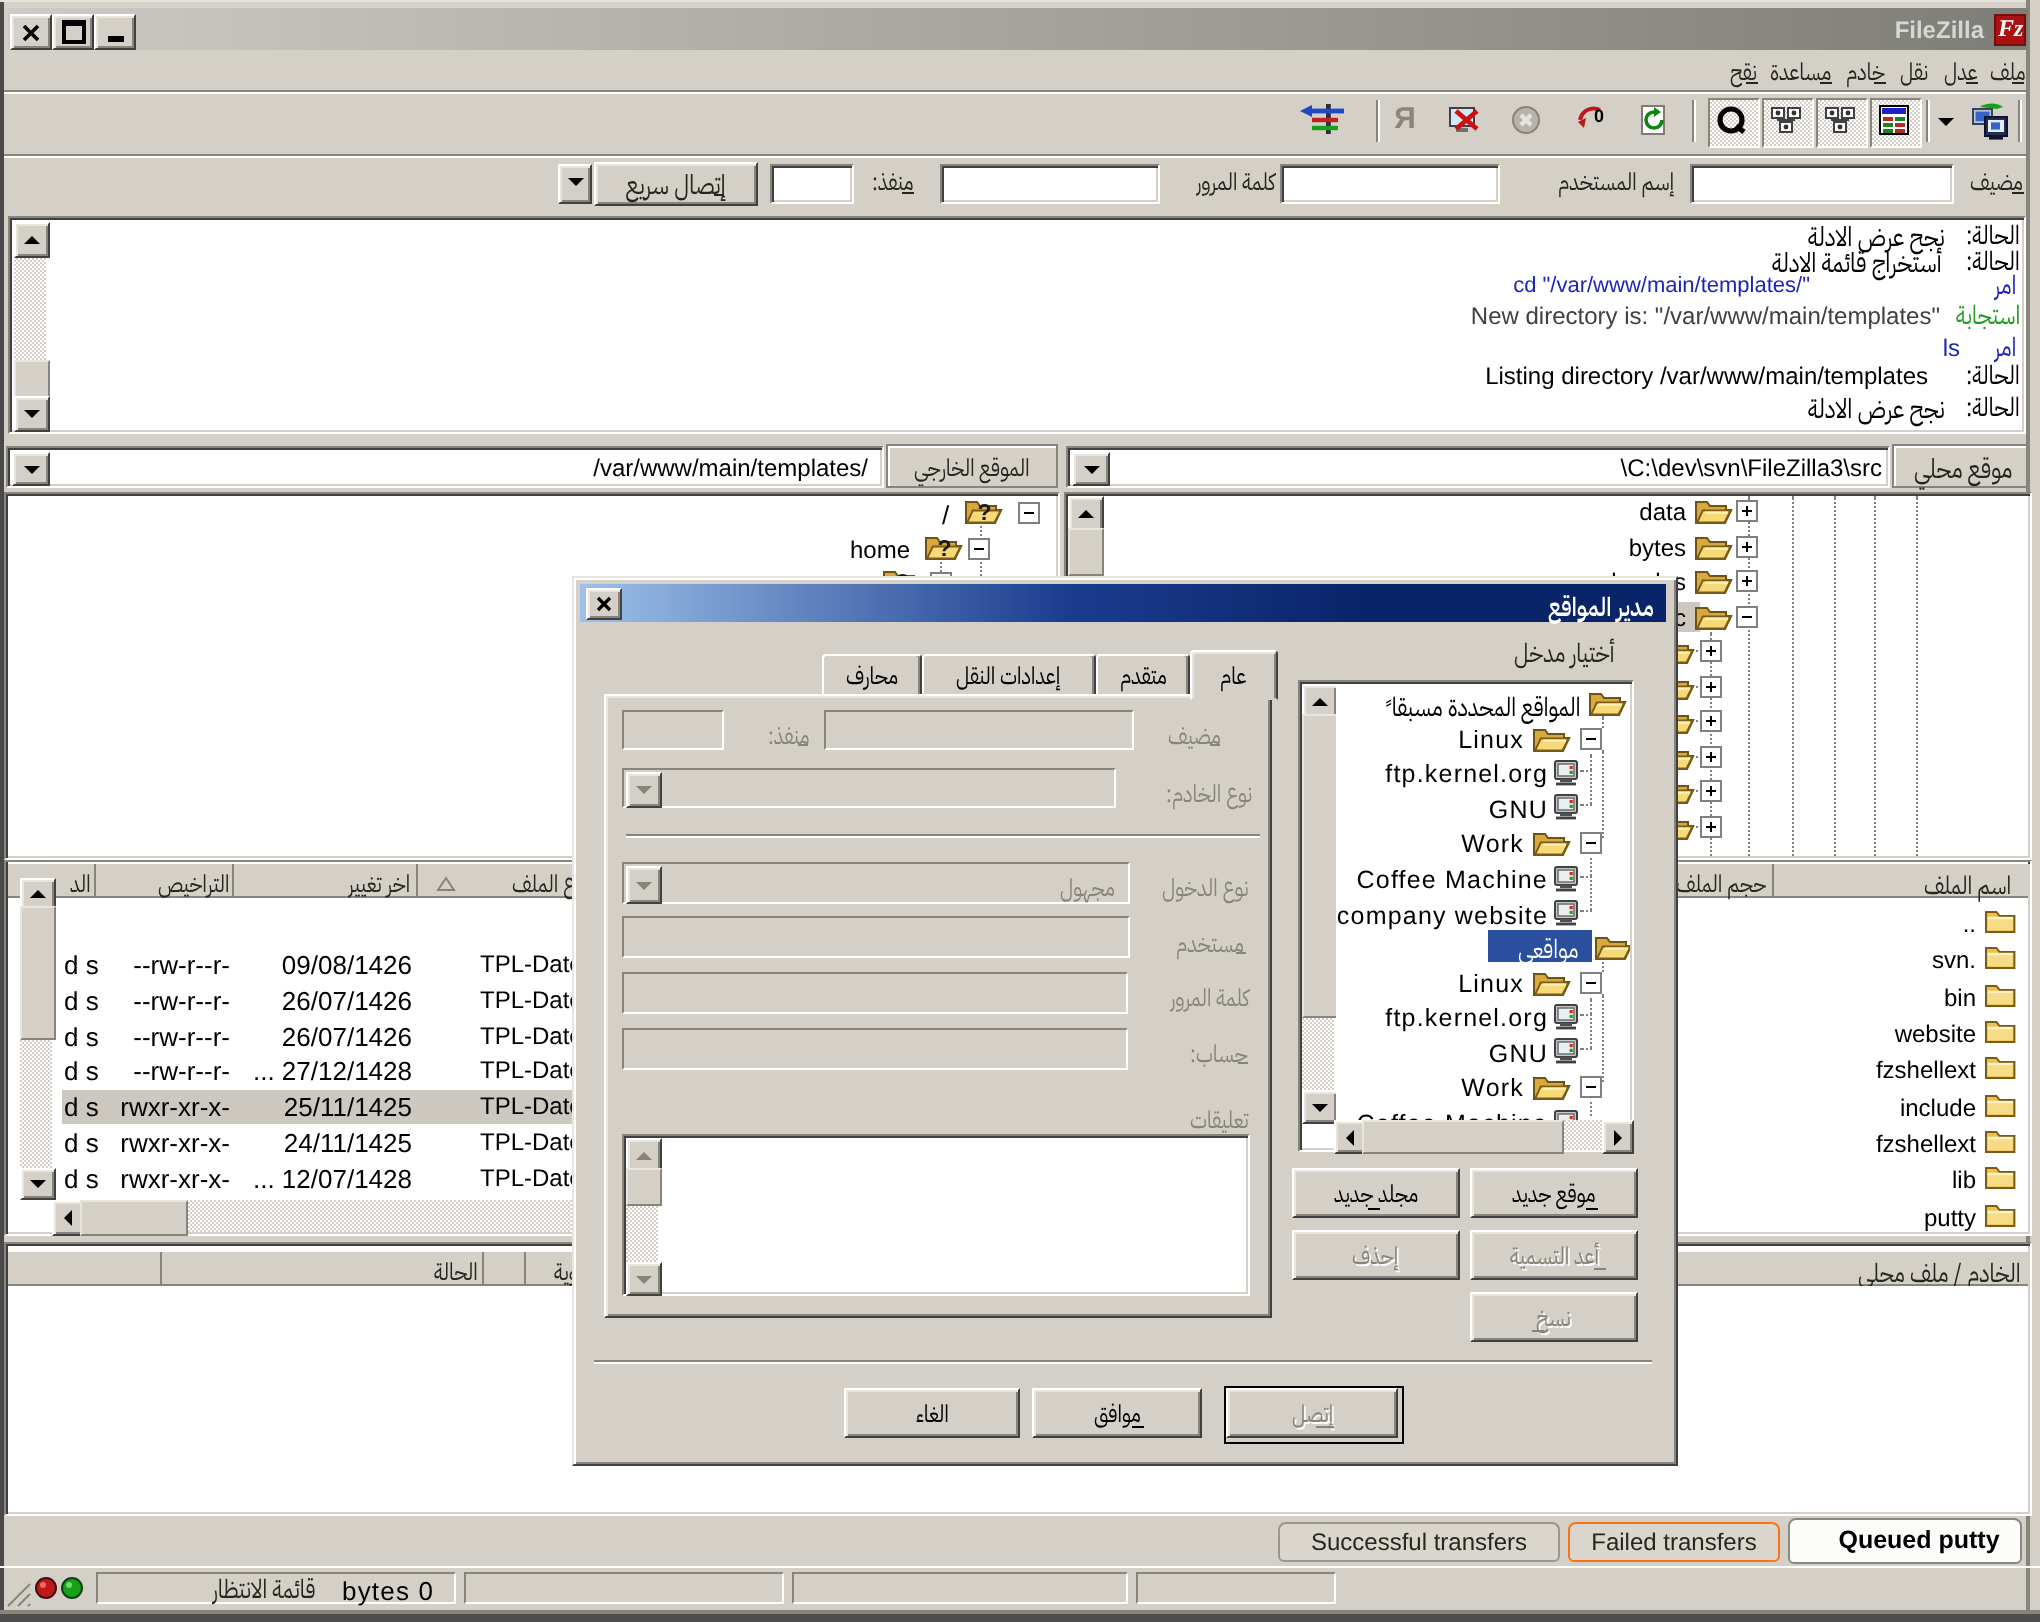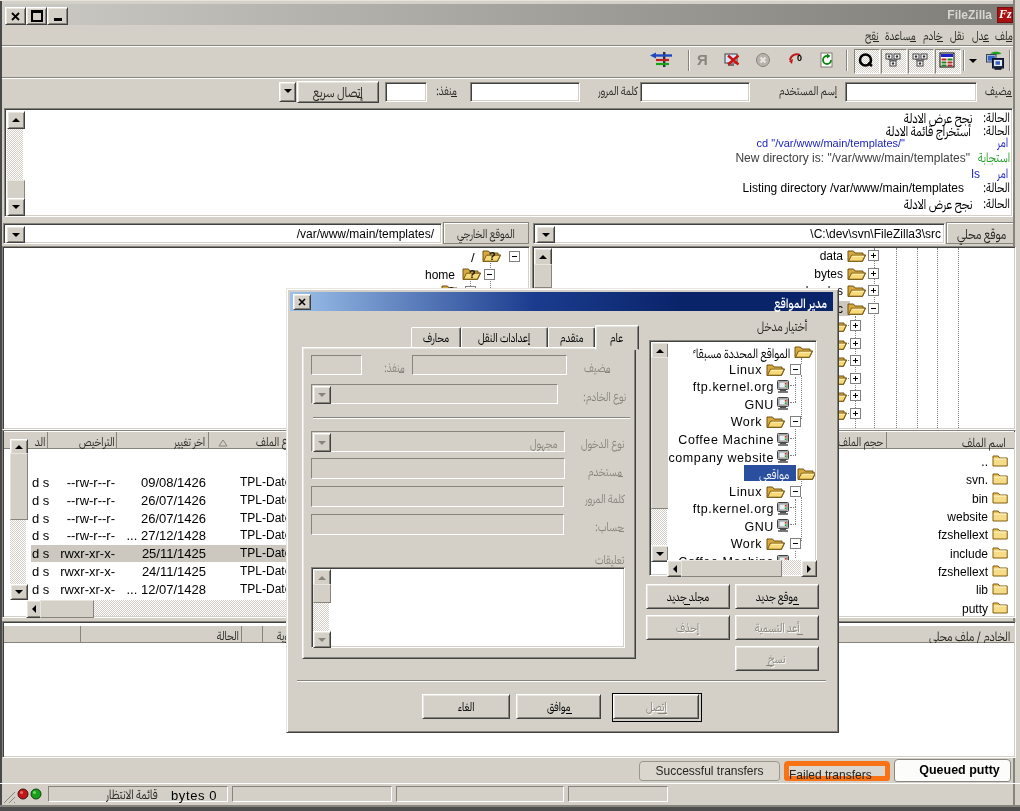--- a/index.html
+++ b/index.html
@@ -964,21 +964,21 @@
         <use href="#rfedf" x="1179"></use>
         <use href="#rfeed" x="1448"></use>
         <use href="#rfef7" x="1903"></use>
         <use href="#rfe8d" x="2421"></use>
       </g>
     </svg>
   </div>
 <div class="abs" style="left:4px;top:643px;width:1010px;height:113px;background:#fff"></div>
 
 <div class="abs" style="left:894px;top:759px;width:117px;height:23px;background:#fcfcfa;border:1px solid #8a887e;border-radius:4px 4px 3px 3px;box-sizing:border-box;text-align:center;font-weight:bold;font-size:12.5px;padding-top:3px;padding-left:14px">Queued putty</div>
-<div class="abs" style="left:784px;top:761px;width:106px;height:20px;background:#dad6ce;border:5px solid #f97316;border-radius:4px 4px 3px 3px;box-sizing:border-box;text-align:left;font-size:12px;padding-top:2px;color:#26261f">Failed transfers</div>
+<div class="abs" style="left:784px;top:761px;width:106px;height:20px;background:#dad6ce;border:1px solid #f97316;border-radius:4px 4px 3px 3px;box-sizing:border-box;text-align:center;font-size:12px;padding-top:2px;color:#26261f">Failed transfers</div>
 <div class="abs" style="left:639px;top:761px;width:141px;height:20px;background:#dad6ce;border:1px solid #9a978d;border-radius:4px 4px 3px 3px;box-sizing:border-box;text-align:center;font-size:12px;padding-top:2px;color:#26261f">Successful transfers</div>
 
 <div class="abs" style="left:0;top:783px;width:1020px;height:1px;background:#fff"></div>
 <svg class="abs" style="left:2px;top:790px" width="14" height="14">
     <path d="M13 2 L2 13 M13 7 L7 13 M13 12 L12 13" stroke="#87847c"></path>
   </svg>
 <svg class="abs" style="left:17px;top:788px" width="13" height="13">
     <circle cx="6" cy="6" r="5" fill="#c01818" stroke="#401010"></circle>
     <circle cx="4.5" cy="4.5" r="1.5" fill="#e87060"></circle>
   </svg>

